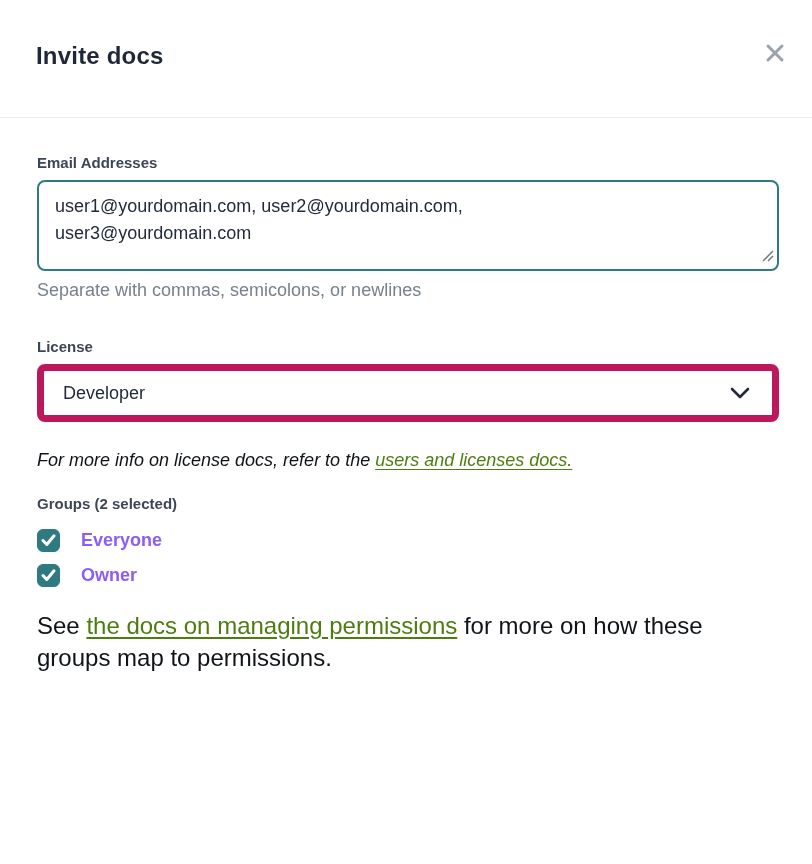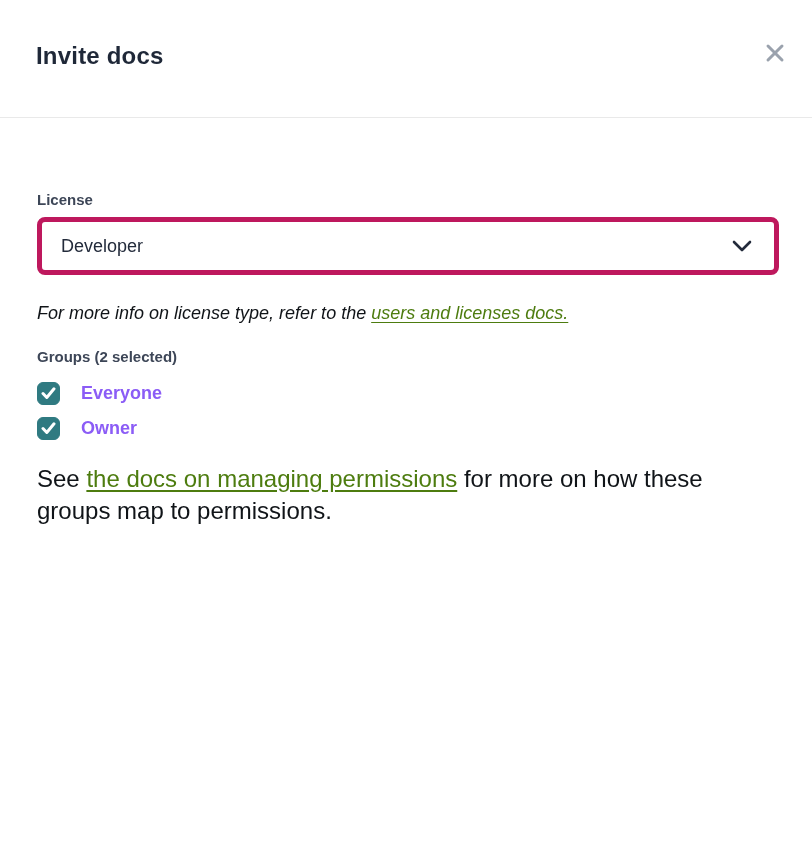--- a/index.html
+++ b/index.html
@@ -73,21 +73,21 @@
   .helper-text {
     margin-top: 9px;
     font-size: 18px;
     color: #76808e;
   }
   .license-section { margin-top: 37px; }
   .select-box {
     margin-top: 1px;
     width: 100%;
     height: 58px;
-    border: 5px solid #be185d;
+    border: 7px solid #be185d;
     border-radius: 8px;
     display: flex;
     align-items: center;
     justify-content: space-between;
     padding: 0 22px 0 19px;
     font-size: 18px;
     color: #232b3b;
     cursor: pointer;
     background: #fff;
   }
@@ -154,33 +154,47 @@
         <svg width="22" height="22" viewBox="0 0 22 22">
           <line x1="4" y1="4" x2="18" y2="18" stroke="#9aa2ad" stroke-width="3" stroke-linecap="round"></line>
           <line x1="18" y1="4" x2="4" y2="18" stroke="#9aa2ad" stroke-width="3" stroke-linecap="round"></line>
         </svg>
       </span>
     </button>
   </div>
 
   <div class="modal-body">
 
+    <div class="email-section">
+      <div class="field-label">Email Addresses</div>
+      <div class="textarea-wrap">
+        <textarea class="email-textarea" spellcheck="false" style="">user1@yourdomain.com, user2@yourdomain.com,
+user3@yourdomain.com</textarea>
+        <span class="resize-grip">
+          <svg width="13" height="13" viewBox="0 0 13 13">
+            <line x1="2" y1="12" x2="12" y2="2" stroke="#6b7280" stroke-width="1.4"></line>
+            <line x1="7" y1="12" x2="12" y2="7" stroke="#6b7280" stroke-width="1.4"></line>
+          </svg>
+        </span>
+      </div>
+      <div class="helper-text">Separate with commas, semicolons, or newlines</div>
+    </div>
 
     <div class="license-section">
       <div class="field-label">License</div>
       <div class="select-box" role="combobox" aria-expanded="false">
         <span>Developer</span>
         <span style="display:flex">
           <svg width="20" height="12" viewBox="0 0 20 12">
             <polyline points="2,2 10,10 18,2" fill="none" stroke="#232b3b" stroke-width="2.6" stroke-linecap="round" stroke-linejoin="round"></polyline>
           </svg>
         </span>
       </div>
       <div class="info-line">
-        <span>For more info on license type, refer to the </span><a href="#" class="doc-link">users and licenses docs.</a>
+        <span>For more info on license docs, refer to the </span><a href="#" class="doc-link">users and licenses docs.</a>
       </div>
     </div>
 
     <div class="groups-section">
       <div class="field-label" style="margin-bottom:0">Groups (2 selected)</div>
       <div class="group-list">
 
         <div class="group-row">
           <span class="checkbox" role="checkbox" data-checked="true">
             <svg width="15" height="13" viewBox="0 0 15 13">

